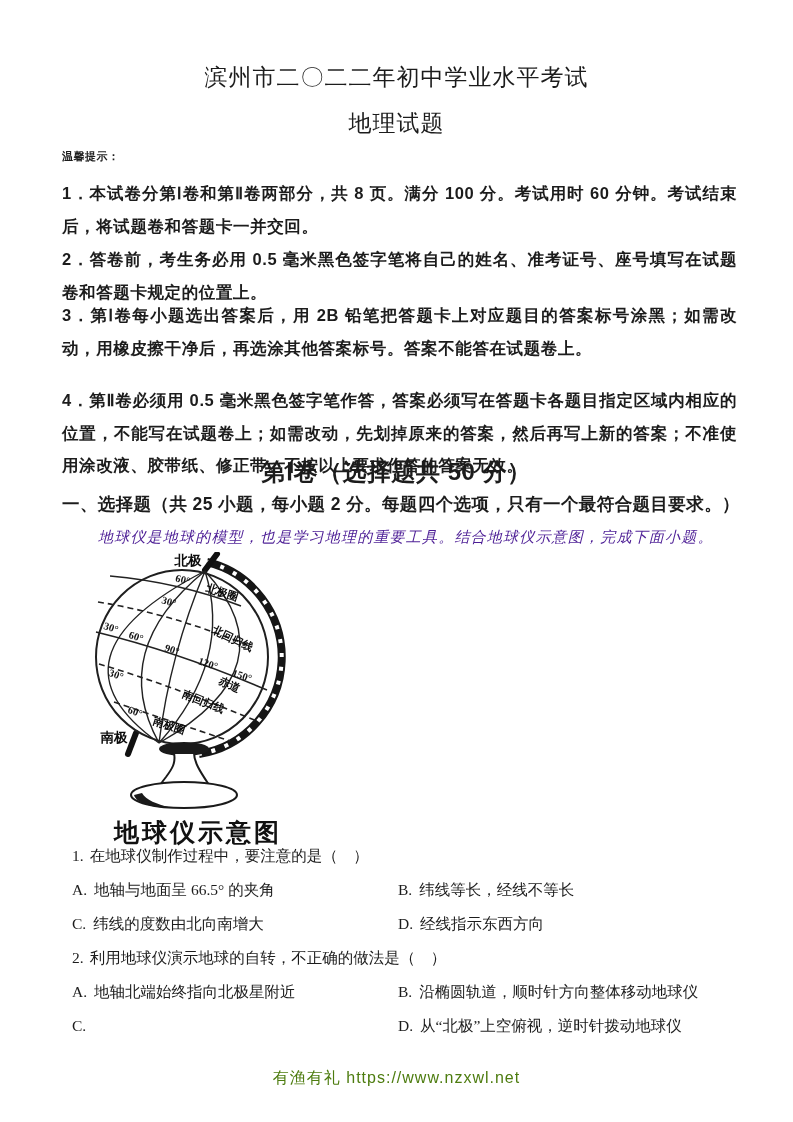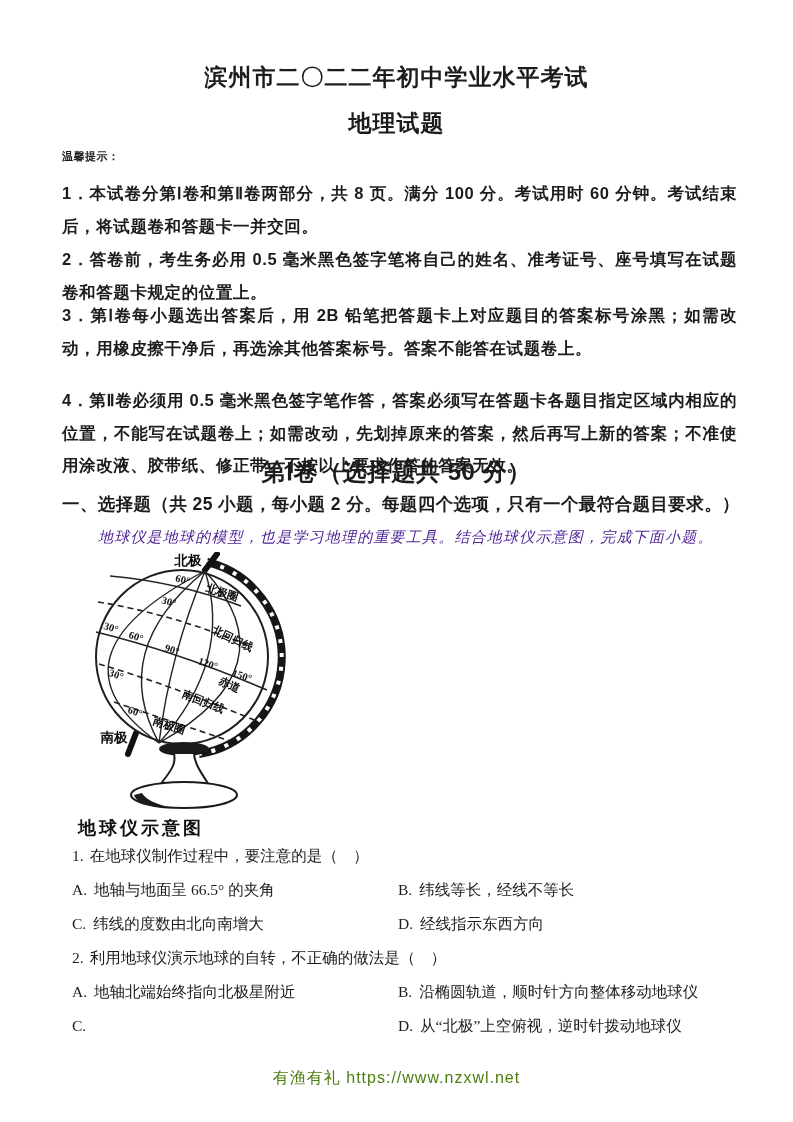--- a/index.html
+++ b/index.html
@@ -2,21 +2,21 @@
 <html><head>
 <meta charset="utf-8">
 <style>
   html,body{margin:0;padding:0;}
   body{
     width:793px;height:1122px;position:relative;background:#ffffff;
     font-family:"Liberation Sans",sans-serif;color:#1c1c1c;overflow:hidden;
   }
   .abs{position:absolute;}
   .title{
-    left:0;right:0;text-align:center;font-size:23px;font-weight:bold;
+    left:0;right:0;text-align:center;font-size:23px;font-weight:normal;
     letter-spacing:1px;font-family:"Liberation Sans",sans-serif;
   }
   .notice-heading{
     left:62px;top:149px;font-size:11px;font-weight:bold;letter-spacing:.5px;
   }
   .notice-p{
     left:62px;width:675px;font-size:16.5px;font-weight:bold;line-height:32.5px;
     text-align:justify;text-justify:inter-character;letter-spacing:.6px;
   }
   .p1{top:177px;} .p2{top:243px;} .p3{top:299px;} .p4{top:384px;}
@@ -26,21 +26,21 @@
   .part-heading{
     left:62px;top:492px;font-size:17.5px;font-weight:bold;letter-spacing:.4px;
   }
   .intro{
     left:98px;top:528px;font-size:15px;font-style:italic;letter-spacing:1.2px;
     font-family:"Liberation Serif",serif;color:#4c1d95;
   }
   .figure{left:78px;top:552px;width:240px;}
   .figure svg{display:block;}
   .fig-caption{
-    width:240px;text-align:left;font-size:18px;font-weight:bold;
+    width:240px;text-align:center;font-size:25px;font-weight:bold;
     letter-spacing:3px;font-family:"Liberation Serif",serif;margin-top:2px;color:#111;
   }
   .questions{
     left:72px;top:845px;width:668px;font-family:"Liberation Serif",serif;
     font-size:15.5px;color:#1c1c1c;
   }
   .q-row{height:34px;line-height:22px;display:flex;}
   .q-num{margin-right:6px;}
   .opt-left{width:326px;flex:0 0 326px;}
   .opt-label{margin-right:7px;}

